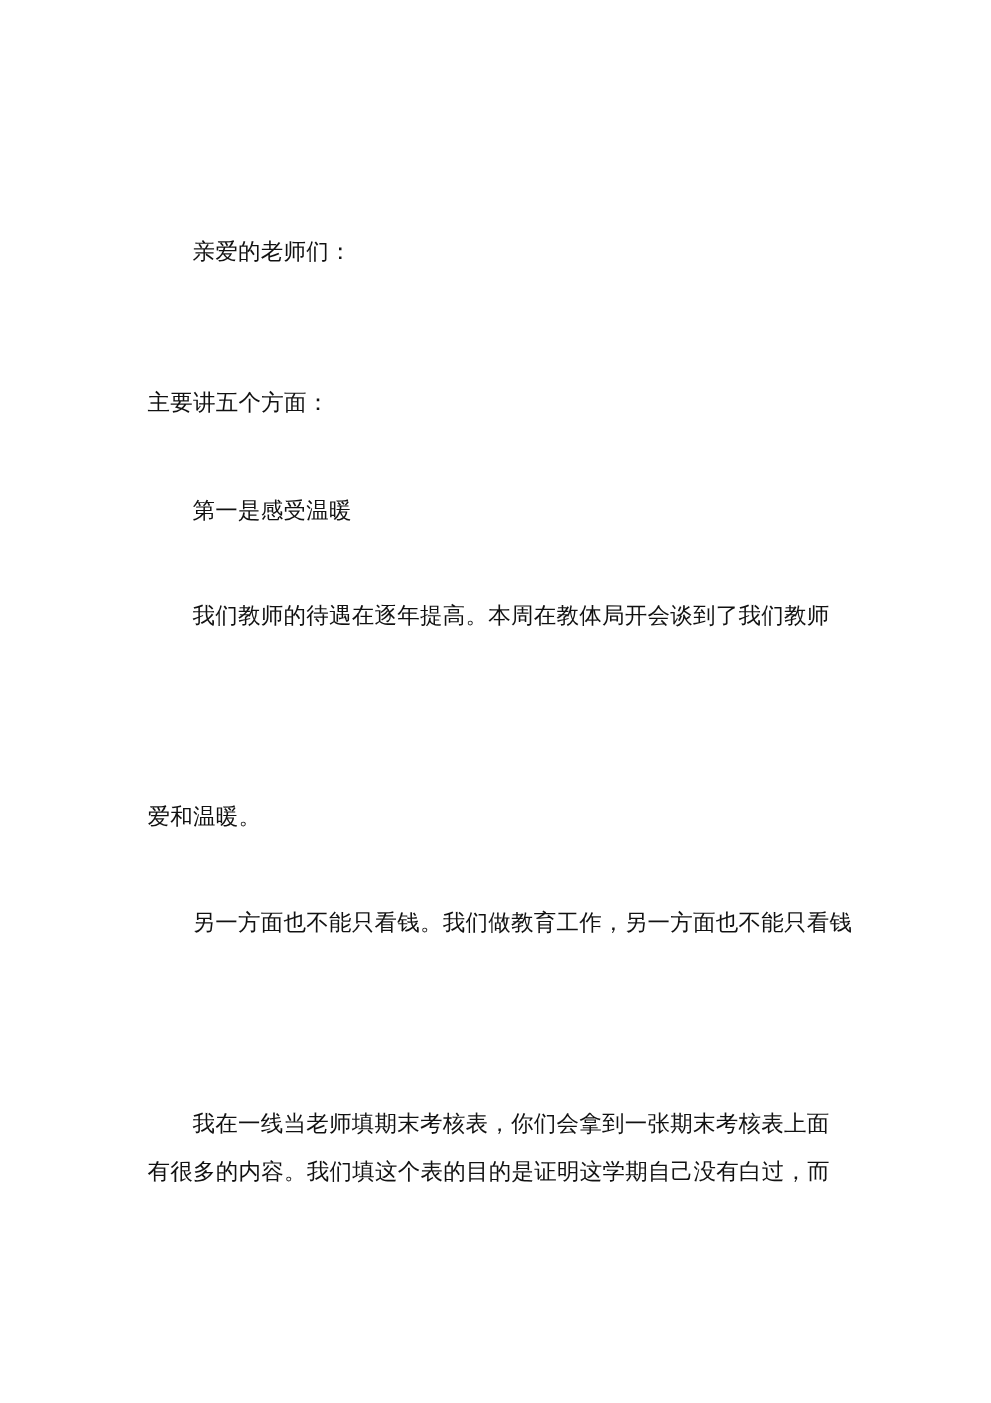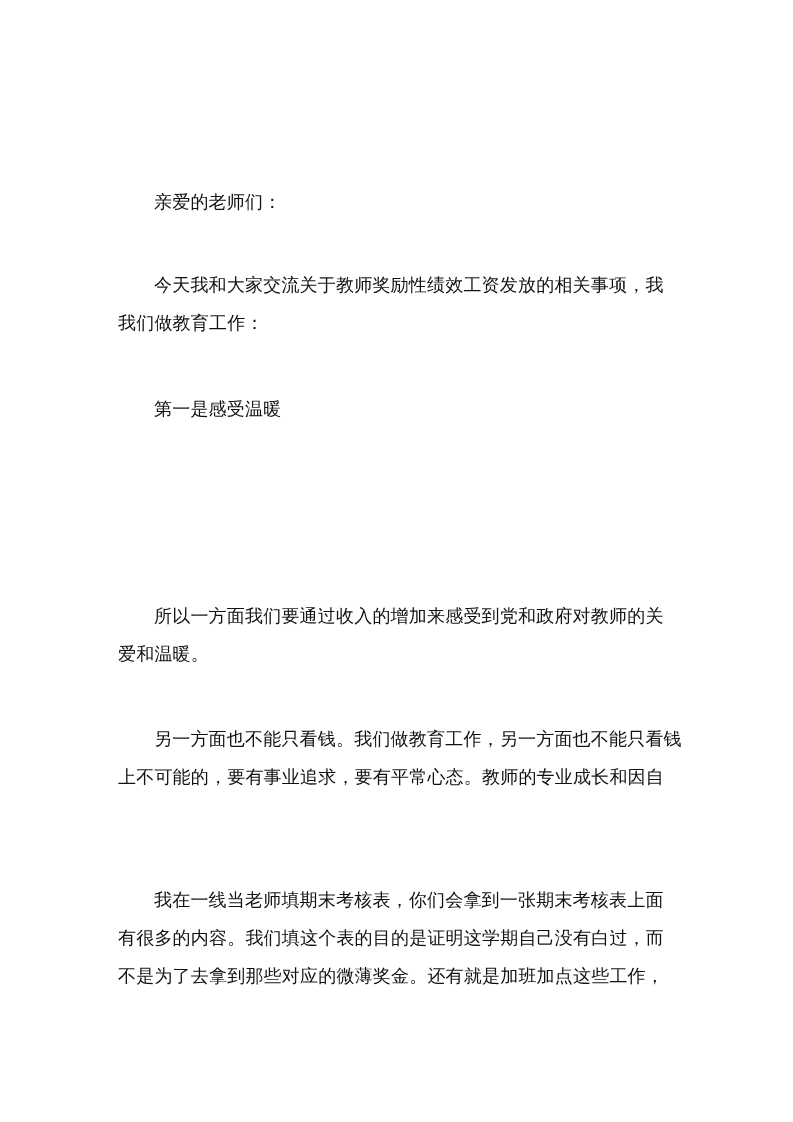--- a/index.html
+++ b/index.html
@@ -8,28 +8,25 @@
   .page { position: absolute; left: 0; top: 0; width: 719px; height: 1122px; background: #fff; }
   .line { position: absolute; left: 118px; font-size: 18px; line-height: 22px; white-space: nowrap; letter-spacing: 0.2px; }
   .indent { left: 154px; }
 </style>
 </head>
 <body>
 
 <div class="page">
   <div class="line indent" style="top:191px">亲爱的老师们：</div>
 
-  <div class="line indent" style="top:274px">今天我和大家交流关于教师奖励性绩效工资发放的相关事项，我</div>
-  <div class="line" style="top:312px">我们做教育工作：</div>
+  <div class="line" style="top:312px">主要讲五个方面：</div>
 
   <div class="line indent" style="top:398px">第一是感受温暖</div>
 
+  <div class="line indent" style="top:482px">我们教师的待遇在逐年提高。本周在教体局开会谈到了我们教师</div>
 
-  <div class="line indent" style="top:605px">所以一方面我们要通过收入的增加来感受到党和政府对教师的关</div>
   <div class="line" style="top:643px">爱和温暖。</div>
 
   <div class="line indent" style="top:728px">另一方面也不能只看钱。我们做教育工作，另一方面也不能只看钱</div>
-  <div class="line" style="top:766px">上不可能的，要有事业追求，要有平常心态。教师的专业成长和因自</div>
 
   <div class="line" style="top:927px">有很多的内容。我们填这个表的目的是证明这学期自己没有白过，而</div>
   <div class="line indent" style="top:889px">我在一线当老师填期末考核表，你们会拿到一张期末考核表上面</div>
-  <div class="line" style="top:965px">不是为了去拿到那些对应的微薄奖金。还有就是加班加点这些工作，</div>
 </div>
 
 </body></html>

